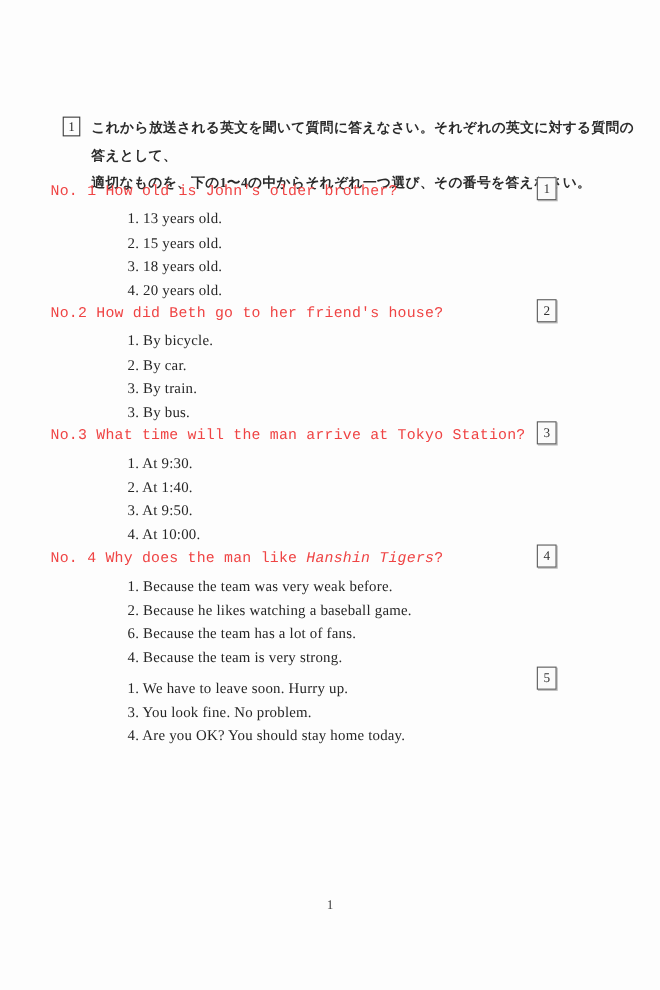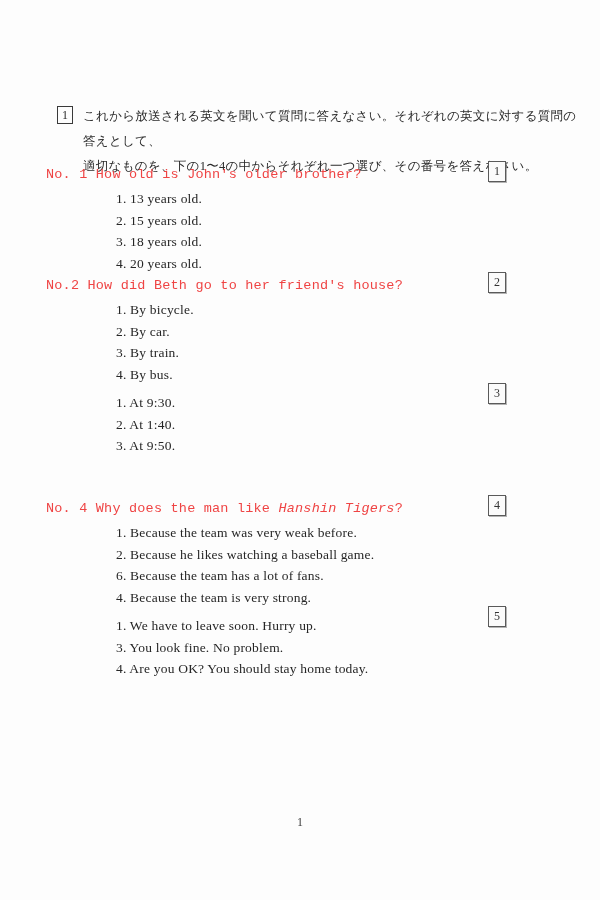--- a/index.html
+++ b/index.html
@@ -32,20 +32,21 @@
     line-height: 16px;
     margin-top: 2px;
     color: #2a2a2a;
   }
   .instructions {
     margin-left: 10px;
     font-size: 12.5px;
     line-height: 25px;
     color: #2b2b2b;
     letter-spacing: 0.3px;
+    font-weight: bold;
   }
   
   .question {
     position: absolute;
     left: 46px;
     width: 510px;
     font-size: 13.5px;
   }
   .q-line {
     line-height: 18px;
@@ -119,30 +120,32 @@
     </ul>
   </div>
 
   <div class="question q2">
     <div class="q-line"><span>No.2</span><span> How did Beth go to her friend's house?</span><span class="q-italic"></span><span></span></div>
     <div class="answer-box">2</div>
     <ul class="q-options">
       <li>1. By bicycle.</li>
       <li>2. By car.</li>
       <li>3. By train.</li>
-      <li>4. By bus.</li>
+      <li>3. By bus.</li>
     </ul>
   </div>
 
   <div class="question q3">
+    <div class="q-line"><span>No.3</span><span> What time will the man arrive at Tokyo Station?</span><span class="q-italic"></span><span></span></div>
     <div class="answer-box">3</div>
     <ul class="q-options">
       <li>1. At 9:30.</li>
       <li>2. At 1:40.</li>
       <li>3. At 9:50.</li>
+      <li>4. At 10:00.</li>
     </ul>
   </div>
 
   <div class="question q4">
     <div class="q-line"><span>No. 4</span><span> Why does the man like </span><span class="q-italic">Hanshin Tigers</span><span>?</span></div>
     <div class="answer-box">4</div>
     <ul class="q-options">
       <li>1. Because the team was very weak before.</li>
       <li>2. Because he likes watching a baseball game.</li>
       <li>6. Because the team has a lot of fans.</li>

